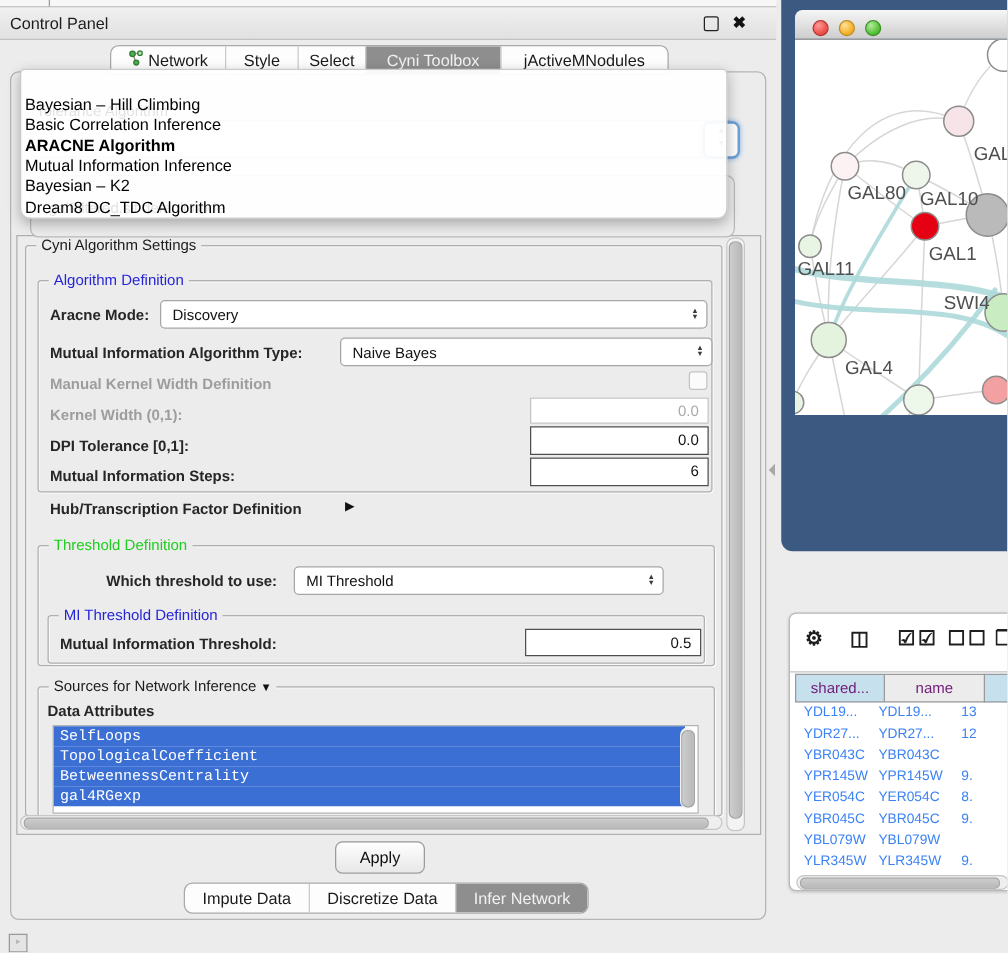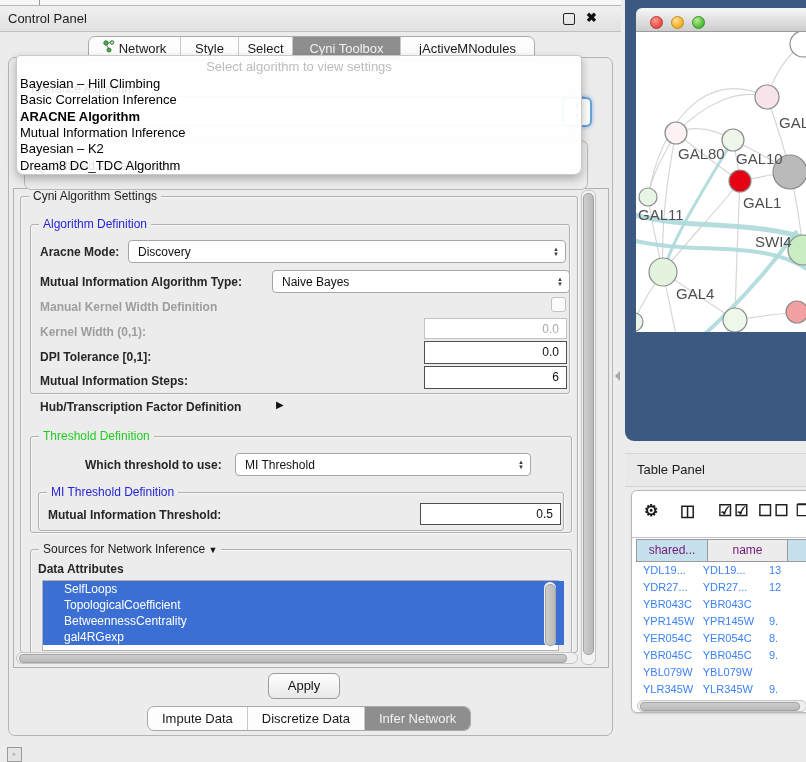--- a/index.html
+++ b/index.html
@@ -35,22 +35,22 @@
   .field{position:absolute;background:#fff;border:1px solid #4f4f4f;font-size:12px;color:#111;
          text-align:right;box-sizing:border-box;padding:3px 7px 0 0;}
   .field.dis{border-color:#c3c3c3;color:#a9a9a9;}
   .combo{position:absolute;background:#fff;border:1px solid #a6a6a6;border-radius:4px;font-size:12px;color:#111;
          display:flex;align-items:center;box-sizing:border-box;padding:0 6px 0 9px;}
   .combo .arrows{margin-left:auto;font-size:6px;line-height:5px;color:#3a3a3a;text-align:center;}
   .checkbox{position:absolute;width:13px;height:13px;border:1px solid #c3c3c3;border-radius:3px;background:#fbfbfb;}
   .tri{display:inline-block;font-size:10px;color:#111;}
   
   .listbox{position:absolute;background:#fff;border:1px solid #b3b3b3;}
-  .attr-item{height:16px;line-height:16px;font-size:12px;color:#fff;background:#3b6fd3;padding-left:21px;
-             width:500px;}
+  .attr-item{height:16px;line-height:16px;font-size:12px;color:#fff;background:#3b6fd3;padding-left:5px;
+             width:500px;font-family:Liberation Mono, monospace;}
   .vscroll{position:absolute;background:#f3f3f3;border:1px solid #c6c6c6;border-radius:6px;}
   .vthumb{position:absolute;background:linear-gradient(90deg,#cdcdcd,#b9b9b9);border:1px solid #a3a3a3;border-radius:5px;}
   .hscroll{position:absolute;background:#efefef;border:1px solid #c6c6c6;border-radius:6px;}
   .hthumb{position:absolute;background:linear-gradient(#cdcdcd,#b9b9b9);border:1px solid #a3a3a3;border-radius:4px;}
   .apply-btn{position:absolute;left:268px;top:673px;width:70px;height:24px;border:1px solid #9c9c9c;border-radius:6px;
              background:linear-gradient(#fefefe,#e8e8e8);font-size:13px;color:#111;text-align:center;line-height:23px;}
   
   .remnant{position:absolute;border:1px solid #b9b9b9;background:#f4f4f4;border-radius:7px;}
   .focus-btn{position:absolute;left:562px;top:97px;width:26px;height:26px;border:2px solid #6aa1d8;border-radius:6px;
              background:#fff;box-shadow:0 0 4px #7fb2e6;font-size:7px;text-align:center;line-height:11px;color:#444;}
@@ -193,21 +193,20 @@
       <div class="tab sel">Infer Network</div>
     </div>
 
   <div class="remnant" style="left:24px;top:96px;width:562px;height:28px;border-radius:6px;"></div>
   <div class="focus-btn">▲<br>▼</div>
   <div class="remnant" style="left:24px;top:140px;width:562px;height:48px;background:#ececec;"></div>
 
   <div class="popup">
     <span class="ghost" style="left:12px;top:26px;" id="ghost-0">Tolerance Algorithm</span>
     <span class="ghost" style="left:22px;top:103px;" id="ghost-1">galFiltered.sif default node</span>
-    <div class="popup-placeholder">Select algorithm to view settings</div>
     <div id="dd-items">
         <div class="dd-item" style="top: 20px;">Bayesian – Hill Climbing</div>
         <div class="dd-item" style="top: 36.3px;">Basic Correlation Inference</div>
         <div class="dd-item bold" style="top: 52.6px;">ARACNE Algorithm</div>
         <div class="dd-item" style="top: 68.9px;">Mutual Information Inference</div>
         <div class="dd-item" style="top: 85.2px;">Bayesian – K2</div>
         <div class="dd-item" style="top: 101.5px;">Dream8 DC_TDC Algorithm</div>
       </div>
   </div>
 
@@ -269,23 +268,20 @@
         <text x="119" y="215" font-size="15" fill="#4f4f4f" font-family="&quot;Liberation Sans&quot;, sans-serif">SWI4</text>
         <text x="40" y="267" font-size="15" fill="#4f4f4f" font-family="&quot;Liberation Sans&quot;, sans-serif">GAL4</text>
         <text x="101" y="312" font-size="15" fill="#4f4f4f" font-family="&quot;Liberation Sans&quot;, sans-serif">HAP4</text>
         <text x="163" y="312" font-size="15" fill="#4f4f4f" font-family="&quot;Liberation Sans&quot;, sans-serif">Y</text>
         <text x="0" y="313" font-size="15" fill="#4f4f4f" font-family="&quot;Liberation Sans&quot;, sans-serif">GCY1</text>
         <text x="53" y="380" font-size="15" fill="#4f4f4f" font-family="&quot;Liberation Sans&quot;, sans-serif">HAP2</text>
       </svg>
   </div>
   <div class="abs divider-handle"></div>
 
-  <div class="abs tp-titlebar">
-    <span class="tp-title">Table Panel</span>
-  </div>
   <div class="abs table-box">
     <div class="tp-toolbar" id="tp-toolbar">
         <div class="tp-icon" style="left: 12px;">⚙</div>
         <div class="tp-icon" style="left: 48px;">◫</div>
         <div class="tp-icon" style="left: 86px;">☑☑</div>
         <div class="tp-icon" style="left: 126px;">☐☐</div>
         <div class="tp-icon" style="left: 164px;">❐</div>
       </div>
     <div class="tp-sep"></div>
     <div class="tbl-head" id="tbl-head">

